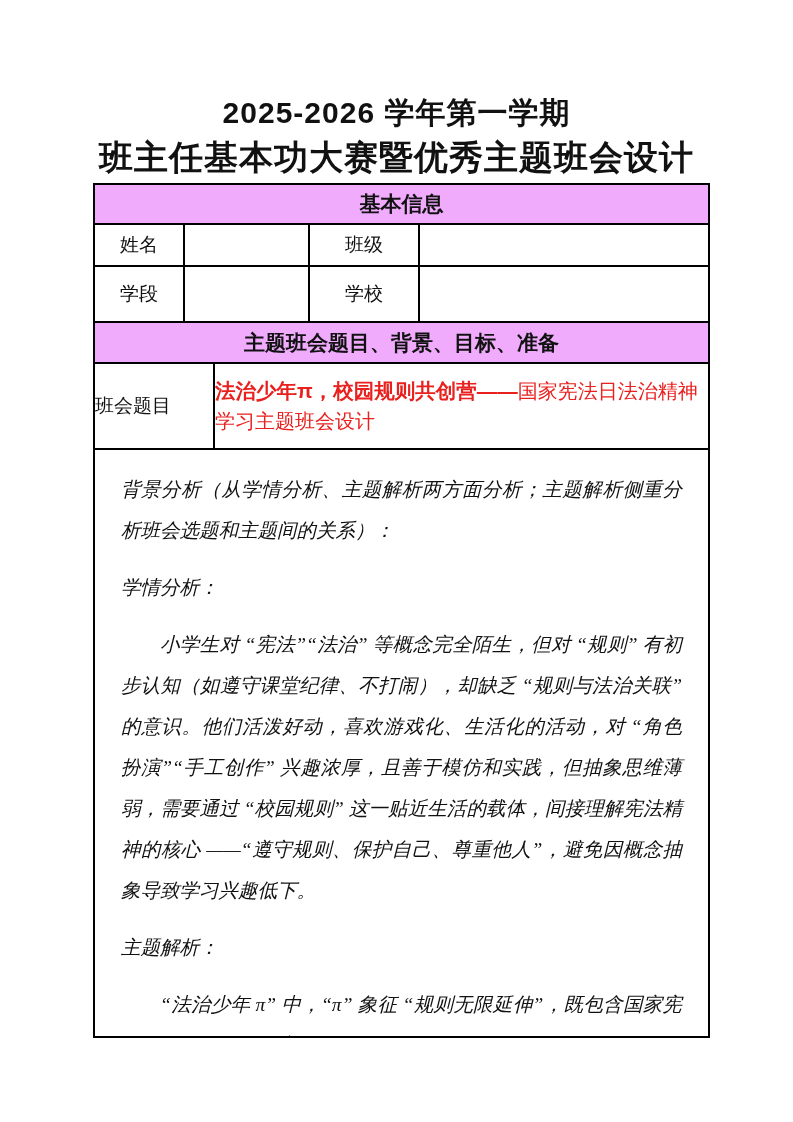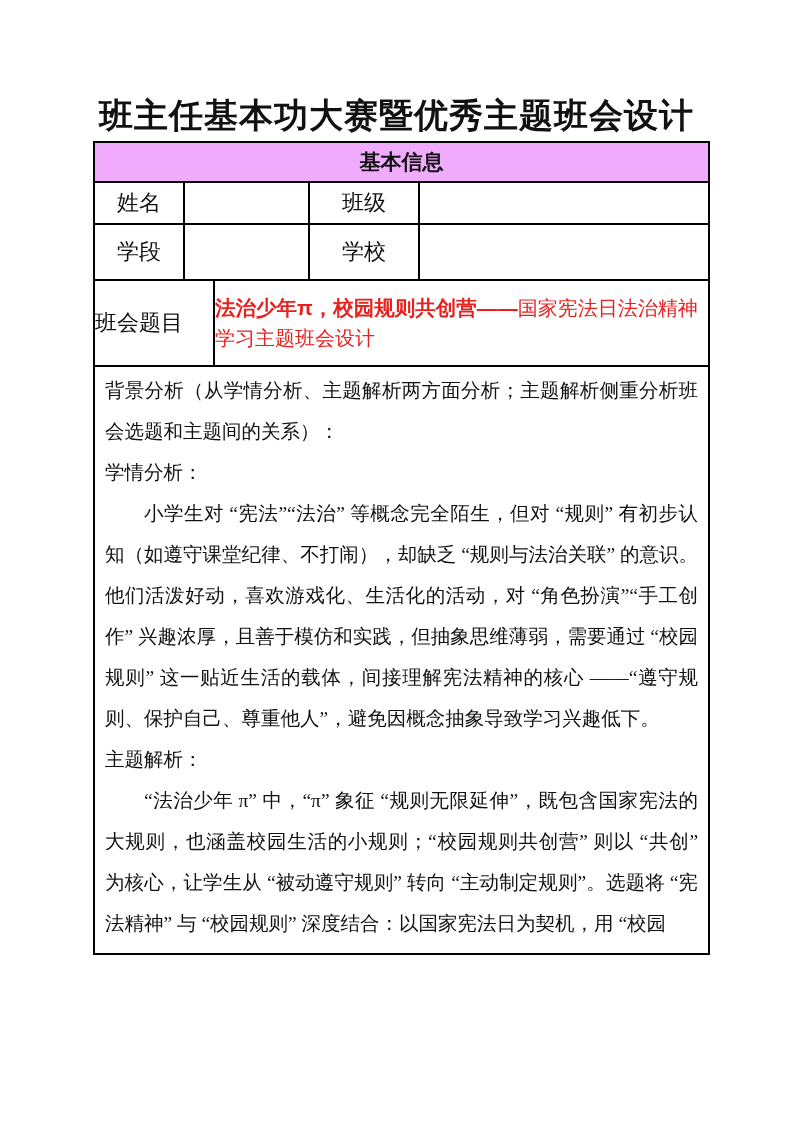--- a/index.html
+++ b/index.html
@@ -41,21 +41,21 @@
   }
   .green-header {
     background: #f0abfc;
     text-align: center;
     font-family: "Liberation Sans", "DejaVu Sans", sans-serif;
     font-weight: bold;
     font-size: 21px;
   }
   .kai {
     font-family: "Liberation Serif", "DejaVu Serif", serif;
-    font-size: 22px;
+    font-size: 19px;
     border-radius: 17px;
   }
   .label-cell { text-align: center; }
   .topic-label-cell {
     vertical-align: top;
     padding: 8px 0 0 10px;
     text-align: left;
     margin-top: 24px;
   }
   .topic-content-cell {
@@ -77,29 +77,30 @@
   .big-cell { vertical-align: top; }
   .big-cell-inner {
     height: 583px;
     overflow: hidden;
     padding: 3px 10px 0 10px;
     font-family: "Liberation Serif", "DejaVu Serif", serif;
     font-size: 19.5px;
     line-height: 41px;
     text-align: justify;
   }
-  .big-cell-inner p { margin: 0; }
+  .big-cell-inner p { margin: 16px; font-style: italic; }
   .para-indent { text-indent: 2em; }
 </style>
 </head>
 <body>
 
 <div class="page">
 
   <div class="titles">
+    <h1 class="title-1">2025-2026 学年第一学期</h1>
     <h1 class="title-2">班主任基本功大赛暨优秀主题班会设计</h1>
   </div>
 
   <table class="form">
     <colgroup>
       <col style="width:90px">
         <col style="width:30px">
         <col style="width:95px">
         <col style="width:110px">
         <col style="width:290px">
@@ -117,20 +118,23 @@
       <td class="kai"></td>
     </tr>
 
     <tr style="height:56px">
       <td class="kai label-cell">学段</td>
       <td colspan="2" class="kai"></td>
       <td class="kai label-cell">学校</td>
       <td class="kai"></td>
     </tr>
 
+    <tr style="height:41px">
+      <td colspan="5" class="green-header">主题班会题目、背景、目标、准备</td>
+    </tr>
 
     <tr style="height:86px">
       <td colspan="2" class="kai topic-label-cell">班会题目</td>
       <td colspan="3" class="topic-content-cell">
         <span class="topic-bold" style="color:#e8201e">法治少年π，校园规则共创营——</span><span class="topic-rest" style="color:#e8201e">国家宪法日法治精神学习主题班会设计</span>
       </td>
     </tr>
 
     <tr>
       <td colspan="5" class="big-cell">

